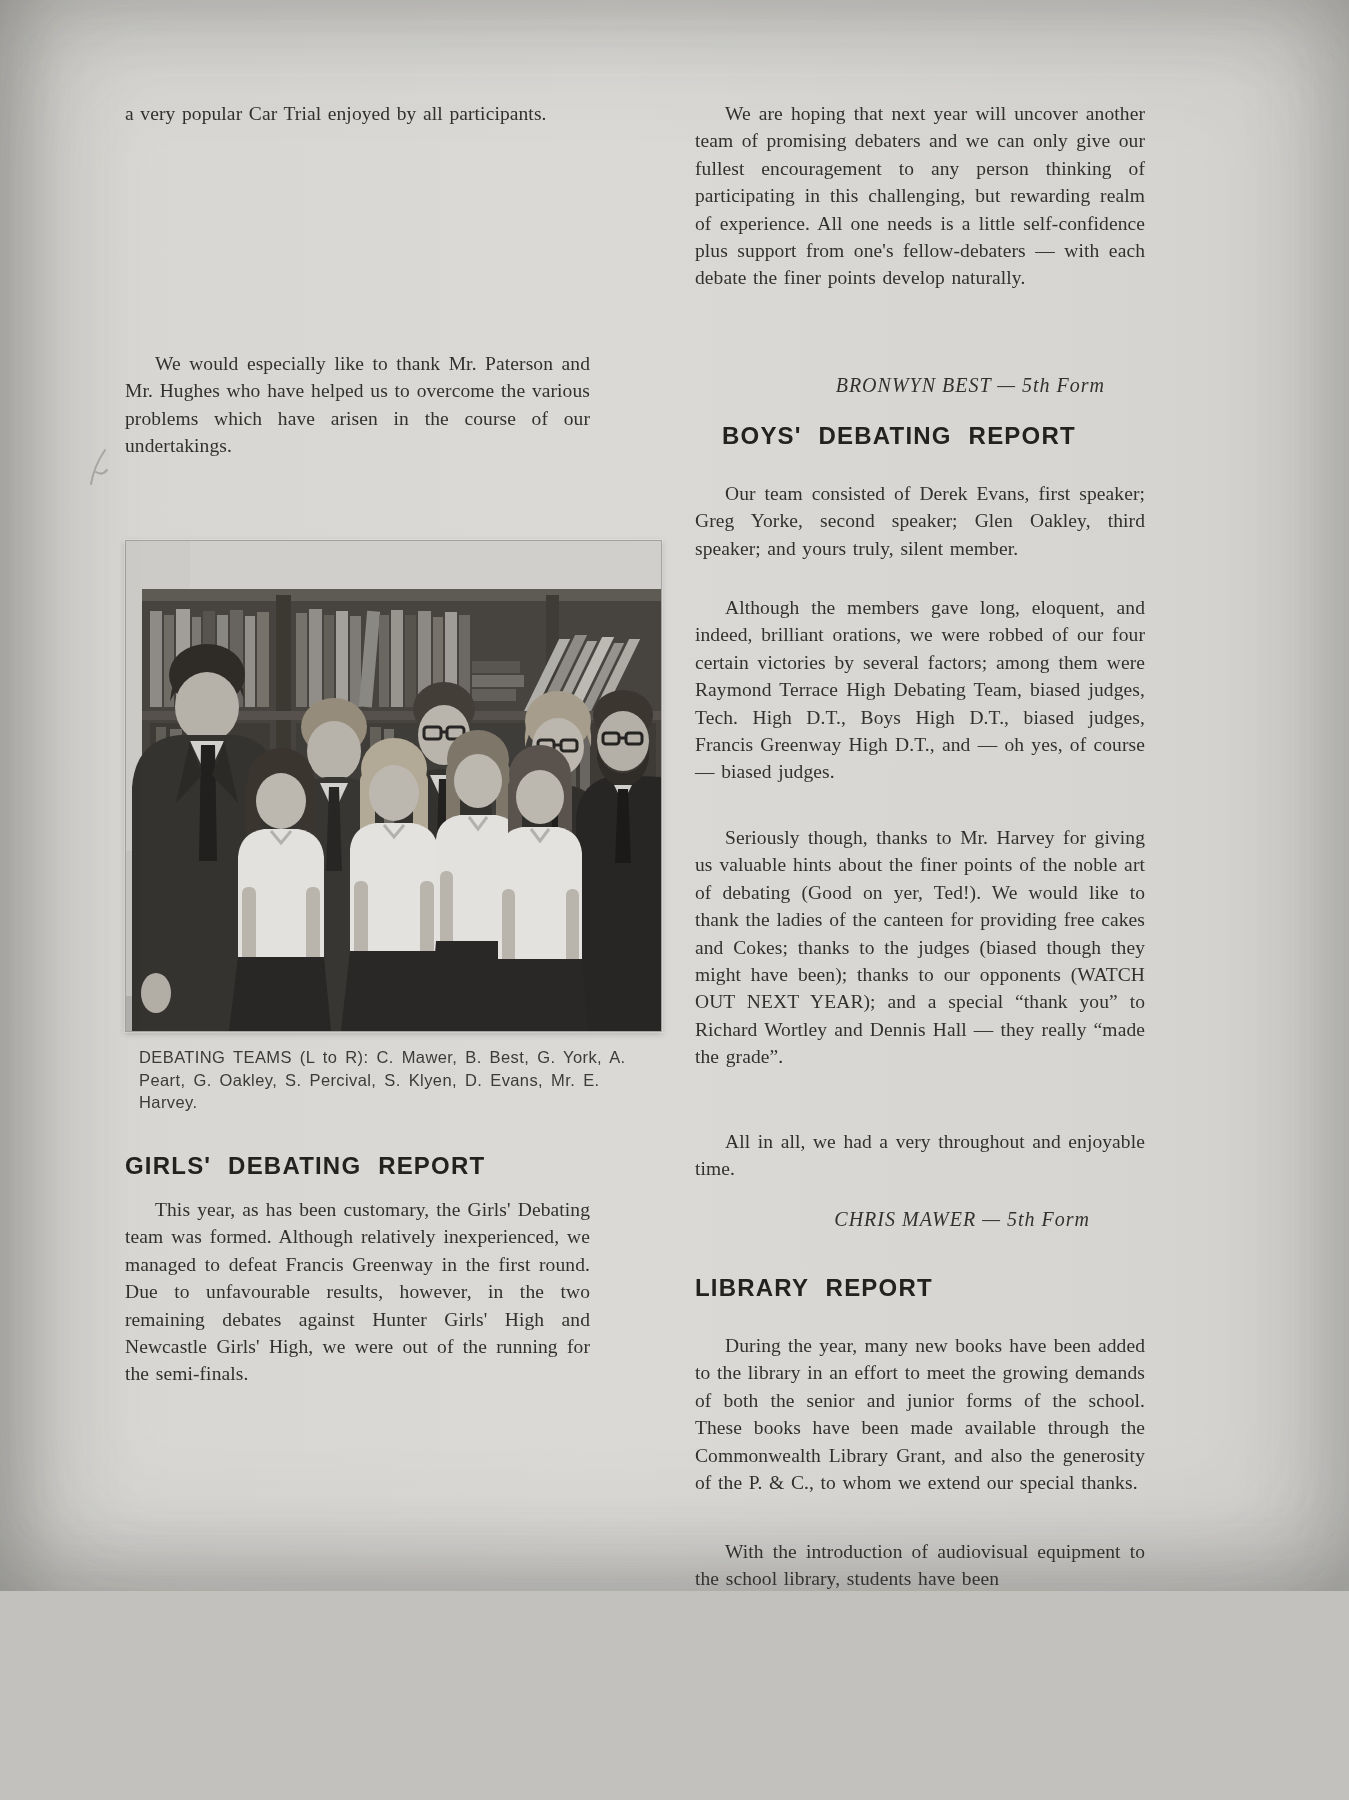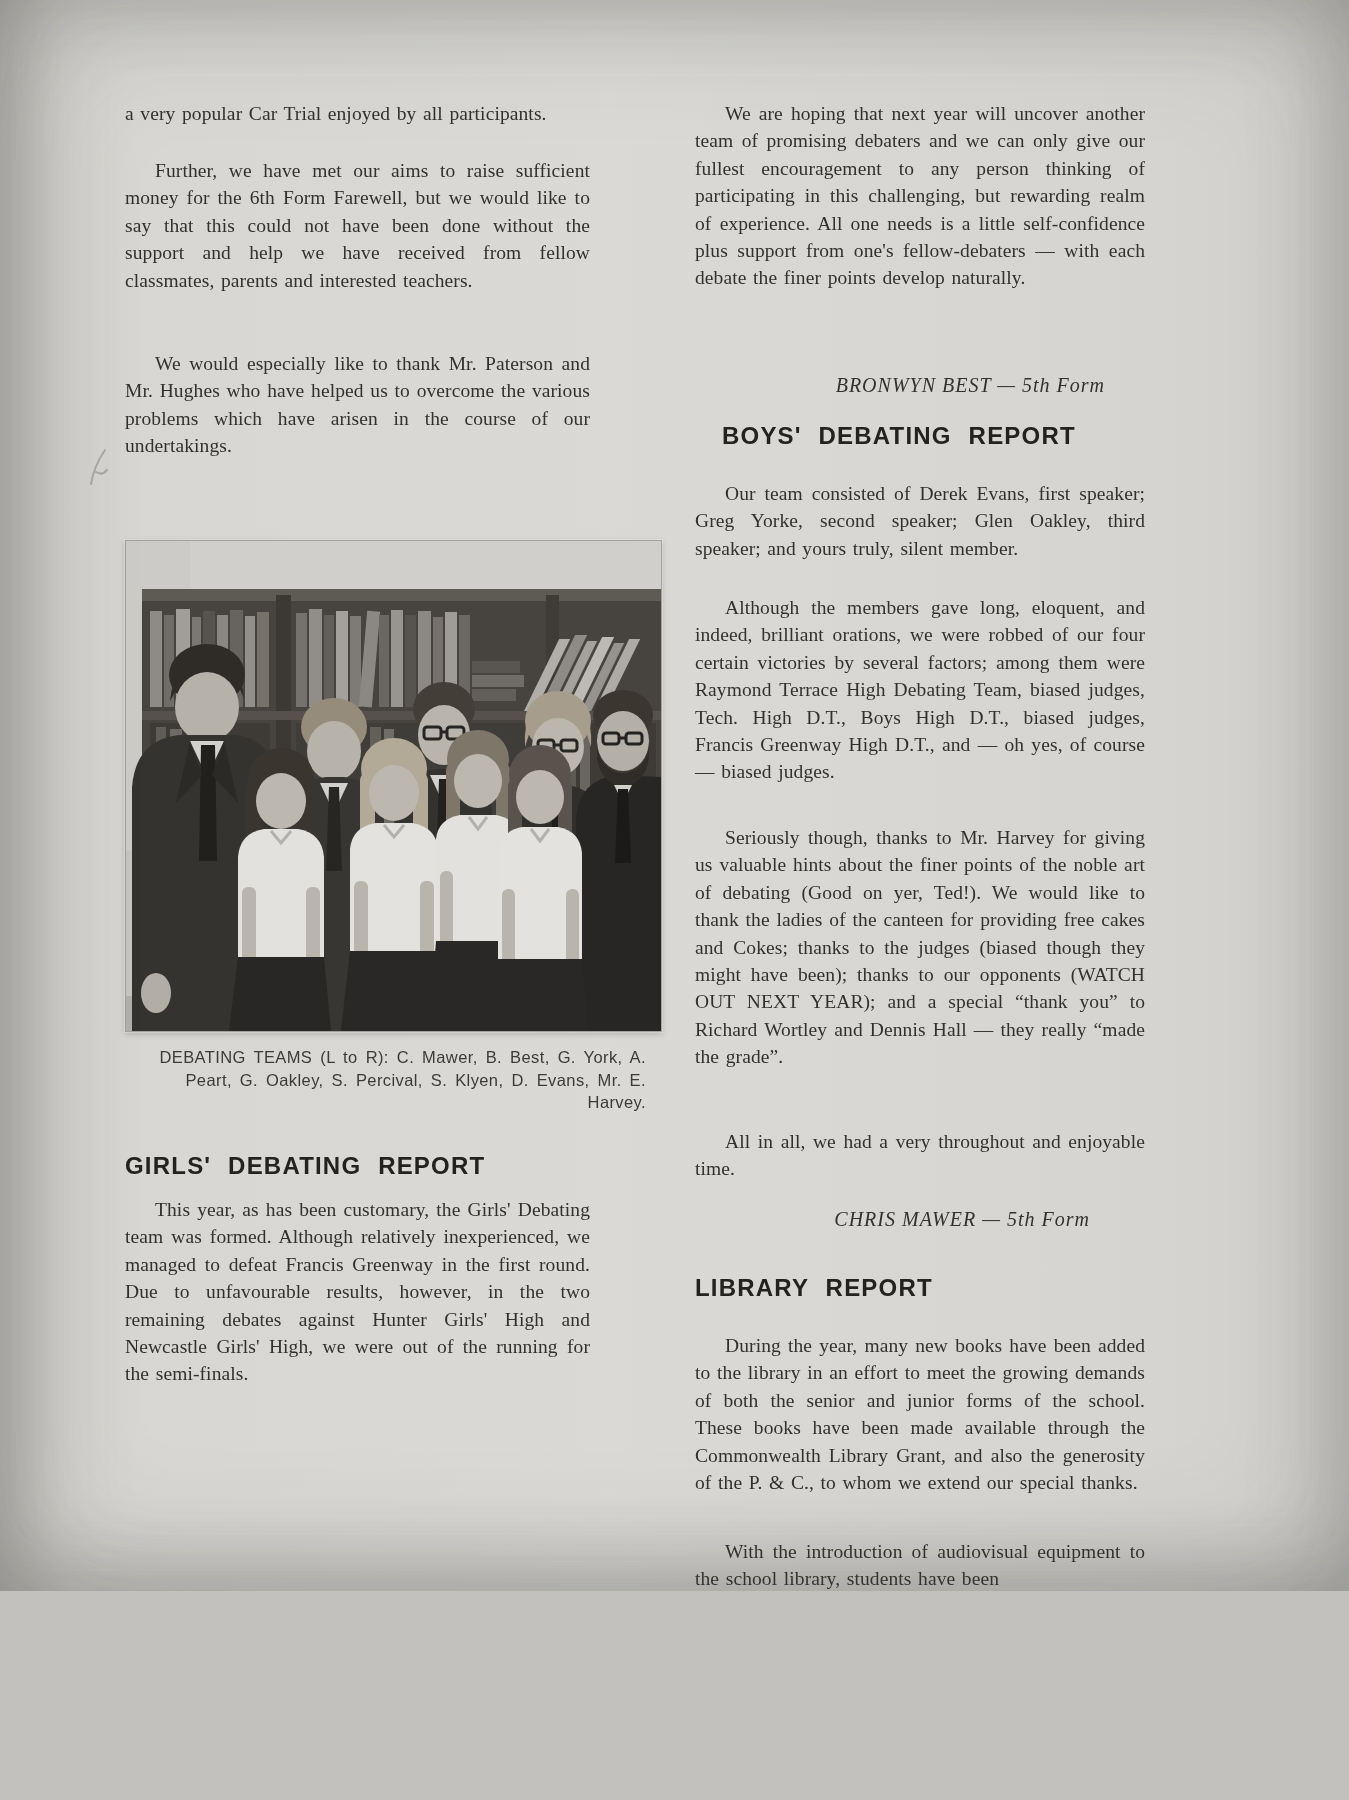--- a/index.html
+++ b/index.html
@@ -18,36 +18,35 @@
   .byline{
     position:absolute;font-style:italic;font-size:20px;color:#33312e;
     text-align:right;letter-spacing:1px;margin-top:18px;
   }
   .h{
     position:absolute;font-family:"Liberation Sans", sans-serif;font-weight:bold;
     font-size:24px;color:#232220;letter-spacing:1.2px;word-spacing:9px;
   }
   .caption{
     position:absolute;font-family:"Liberation Sans", sans-serif;font-size:16.5px;
-    line-height:22.5px;color:#3d3b38;text-align:right;letter-spacing:.4px;word-spacing:3px;
+    line-height:22.5px;color:#3d3b38;text-align:left;letter-spacing:.4px;word-spacing:3px;
     padding:0 14px;box-sizing:border-box;
   }
   .photo-frame{position:absolute;border:1px solid #a3a29f;line-height:0;
     box-shadow:0 0 0 1px rgba(255,255,255,.25), 0 2px 6px rgba(60,58,55,.25);}
   .rule{position:absolute;background:#333230;transform:rotate(-.12deg);}
   .foot{position:absolute;font-weight:bold;color:#2e2d2a;font-family:"Liberation Serif", serif;text-decoration:underline;}
   .penmark{position:absolute;opacity:.6;}
 </style>
 </head>
 <body>
 
 <div id="page">
 
   <div class="p" style="left:125px;top:100px;width:465px">a very popular Car Trial enjoyed by all participants.</div>
-  <div class="p ind" style="left:125px;top:157px;width:465px">Further, we have met our aims to raise sufficient money for the 6th Form Farewell, but we would like to say that this could not have been done without the support and help we have received from fellow classmates, parents and interested teachers.</div>
   <div class="p ind" style="left:125px;top:350px;width:465px">We would especially like to thank Mr. Paterson and Mr. Hughes who have helped us to overcome the various problems which have arisen in the course of our undertakings.</div>
 
   <svg class="penmark" style="left:86px;top:446px" width="26" height="42" viewBox="0 0 26 42">
     <path d="M5,38 Q8,20 19,4 M10,26 Q16,30 21,24" stroke="#8e8d8a" stroke-width="2" fill="none" stroke-linecap="round"></path>
   </svg>
 
   <div class="photo-frame" style="left:125px;top:540px">
     <svg width="535" height="490" viewBox="0 0 535 490">
       <rect width="535" height="490" fill="#c9c8c5"></rect>
       <rect width="535" height="62" fill="#d4d3d0"></rect>

